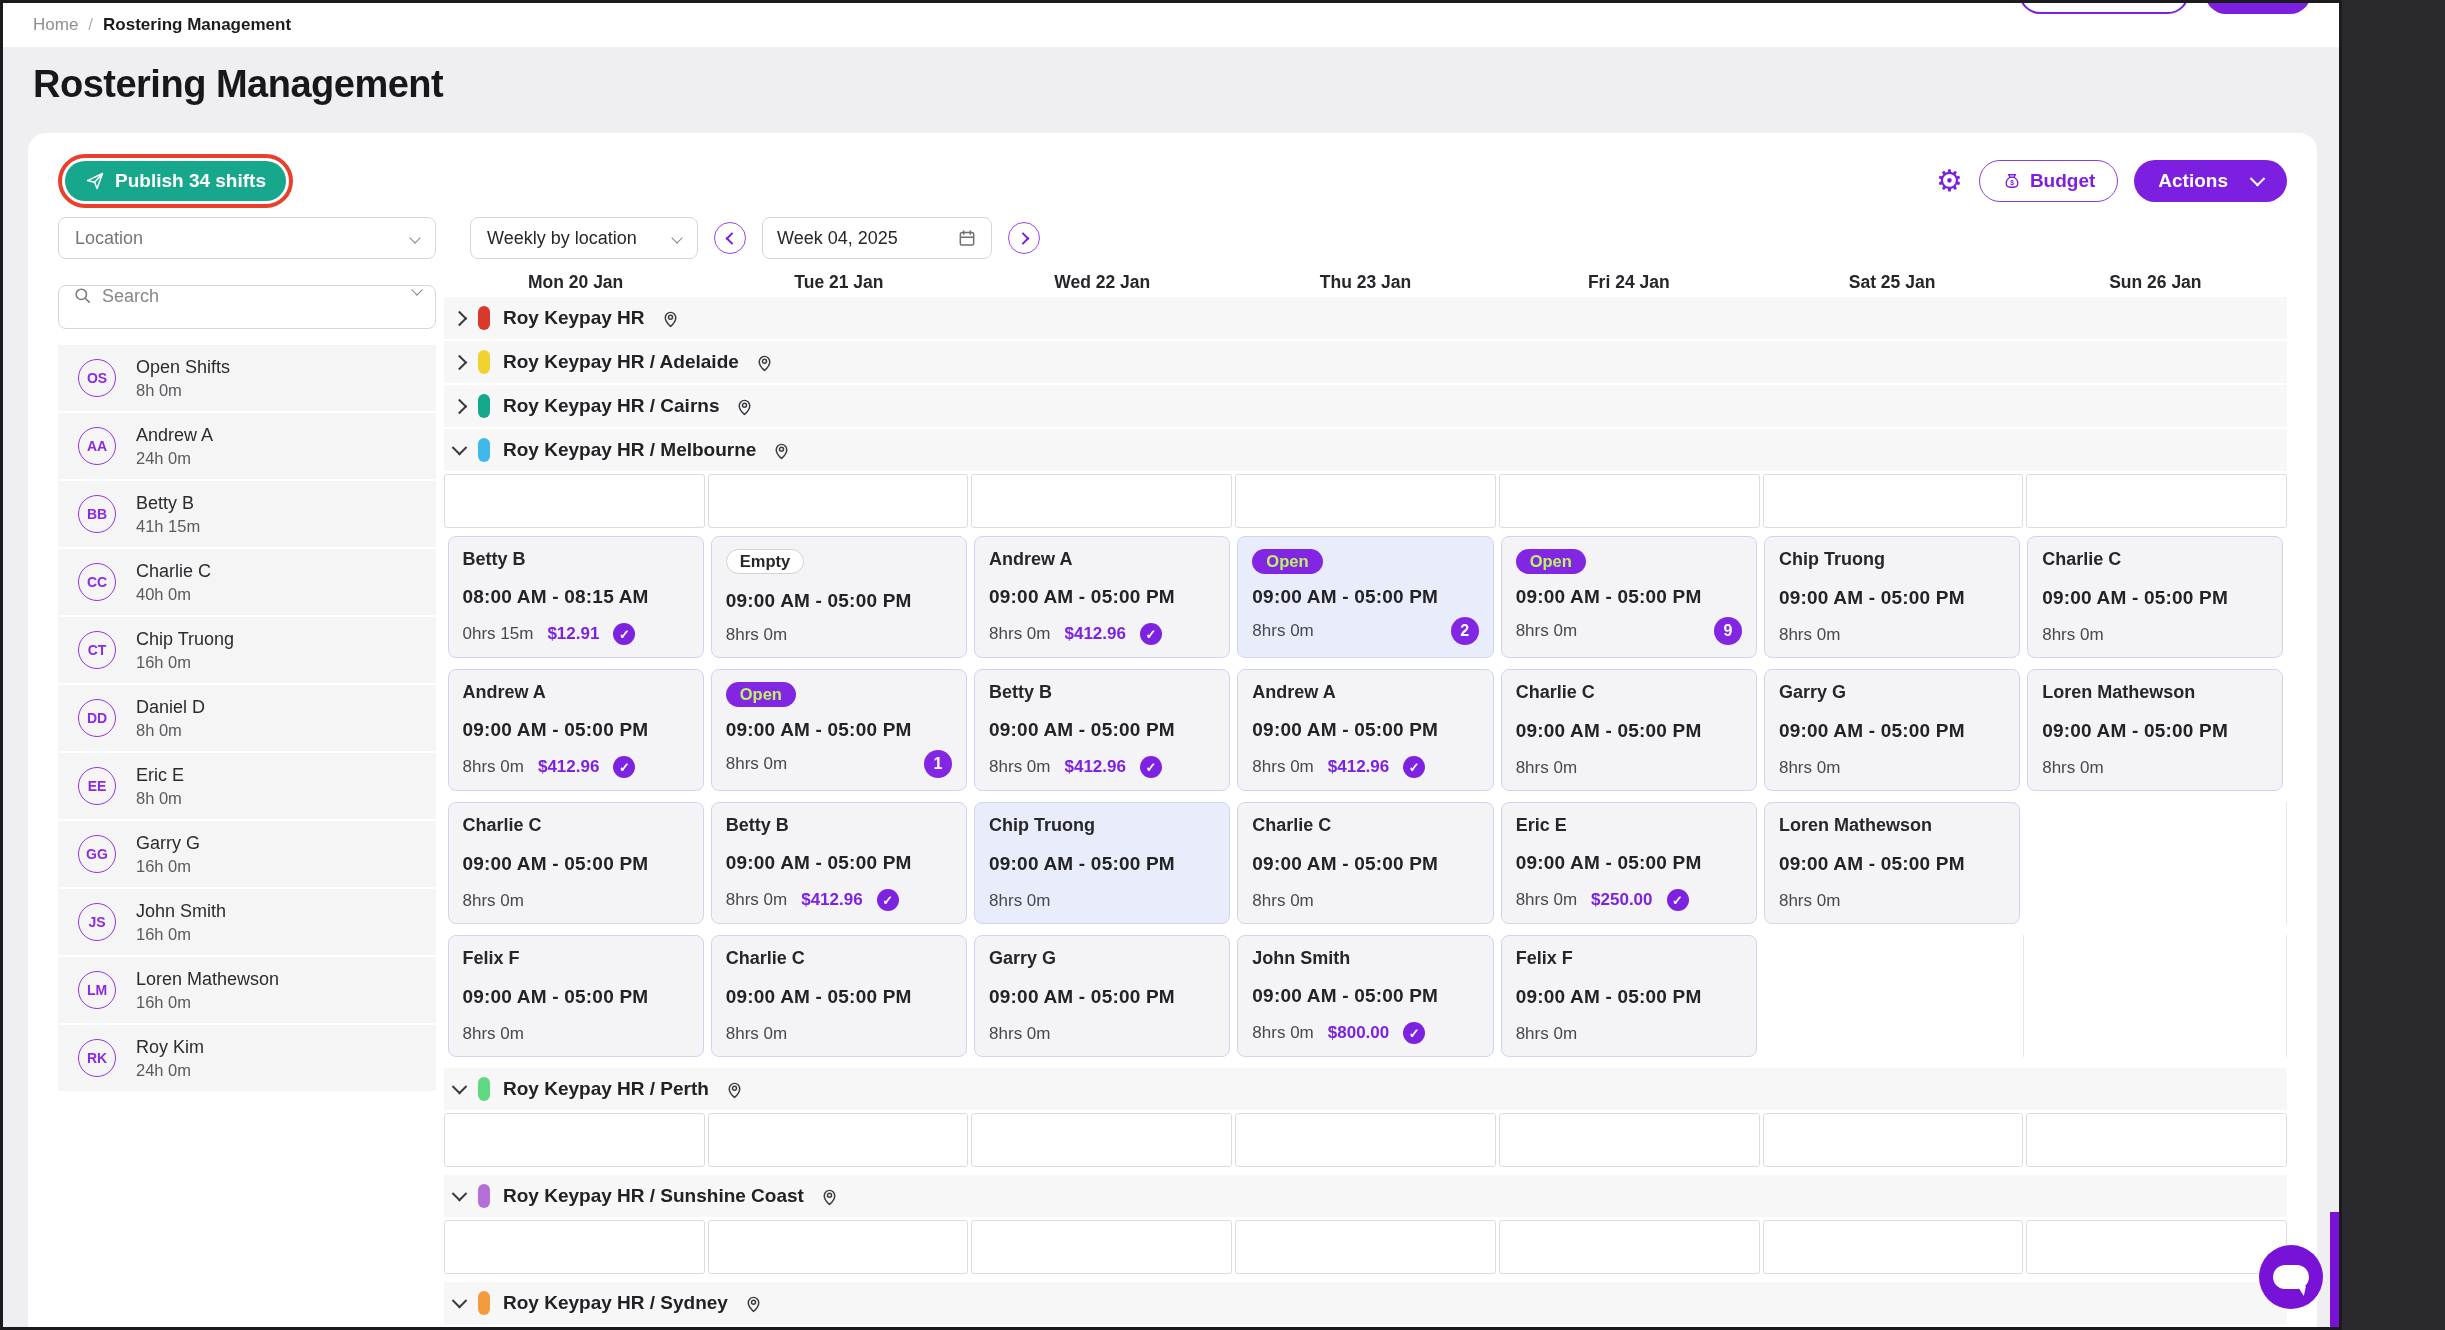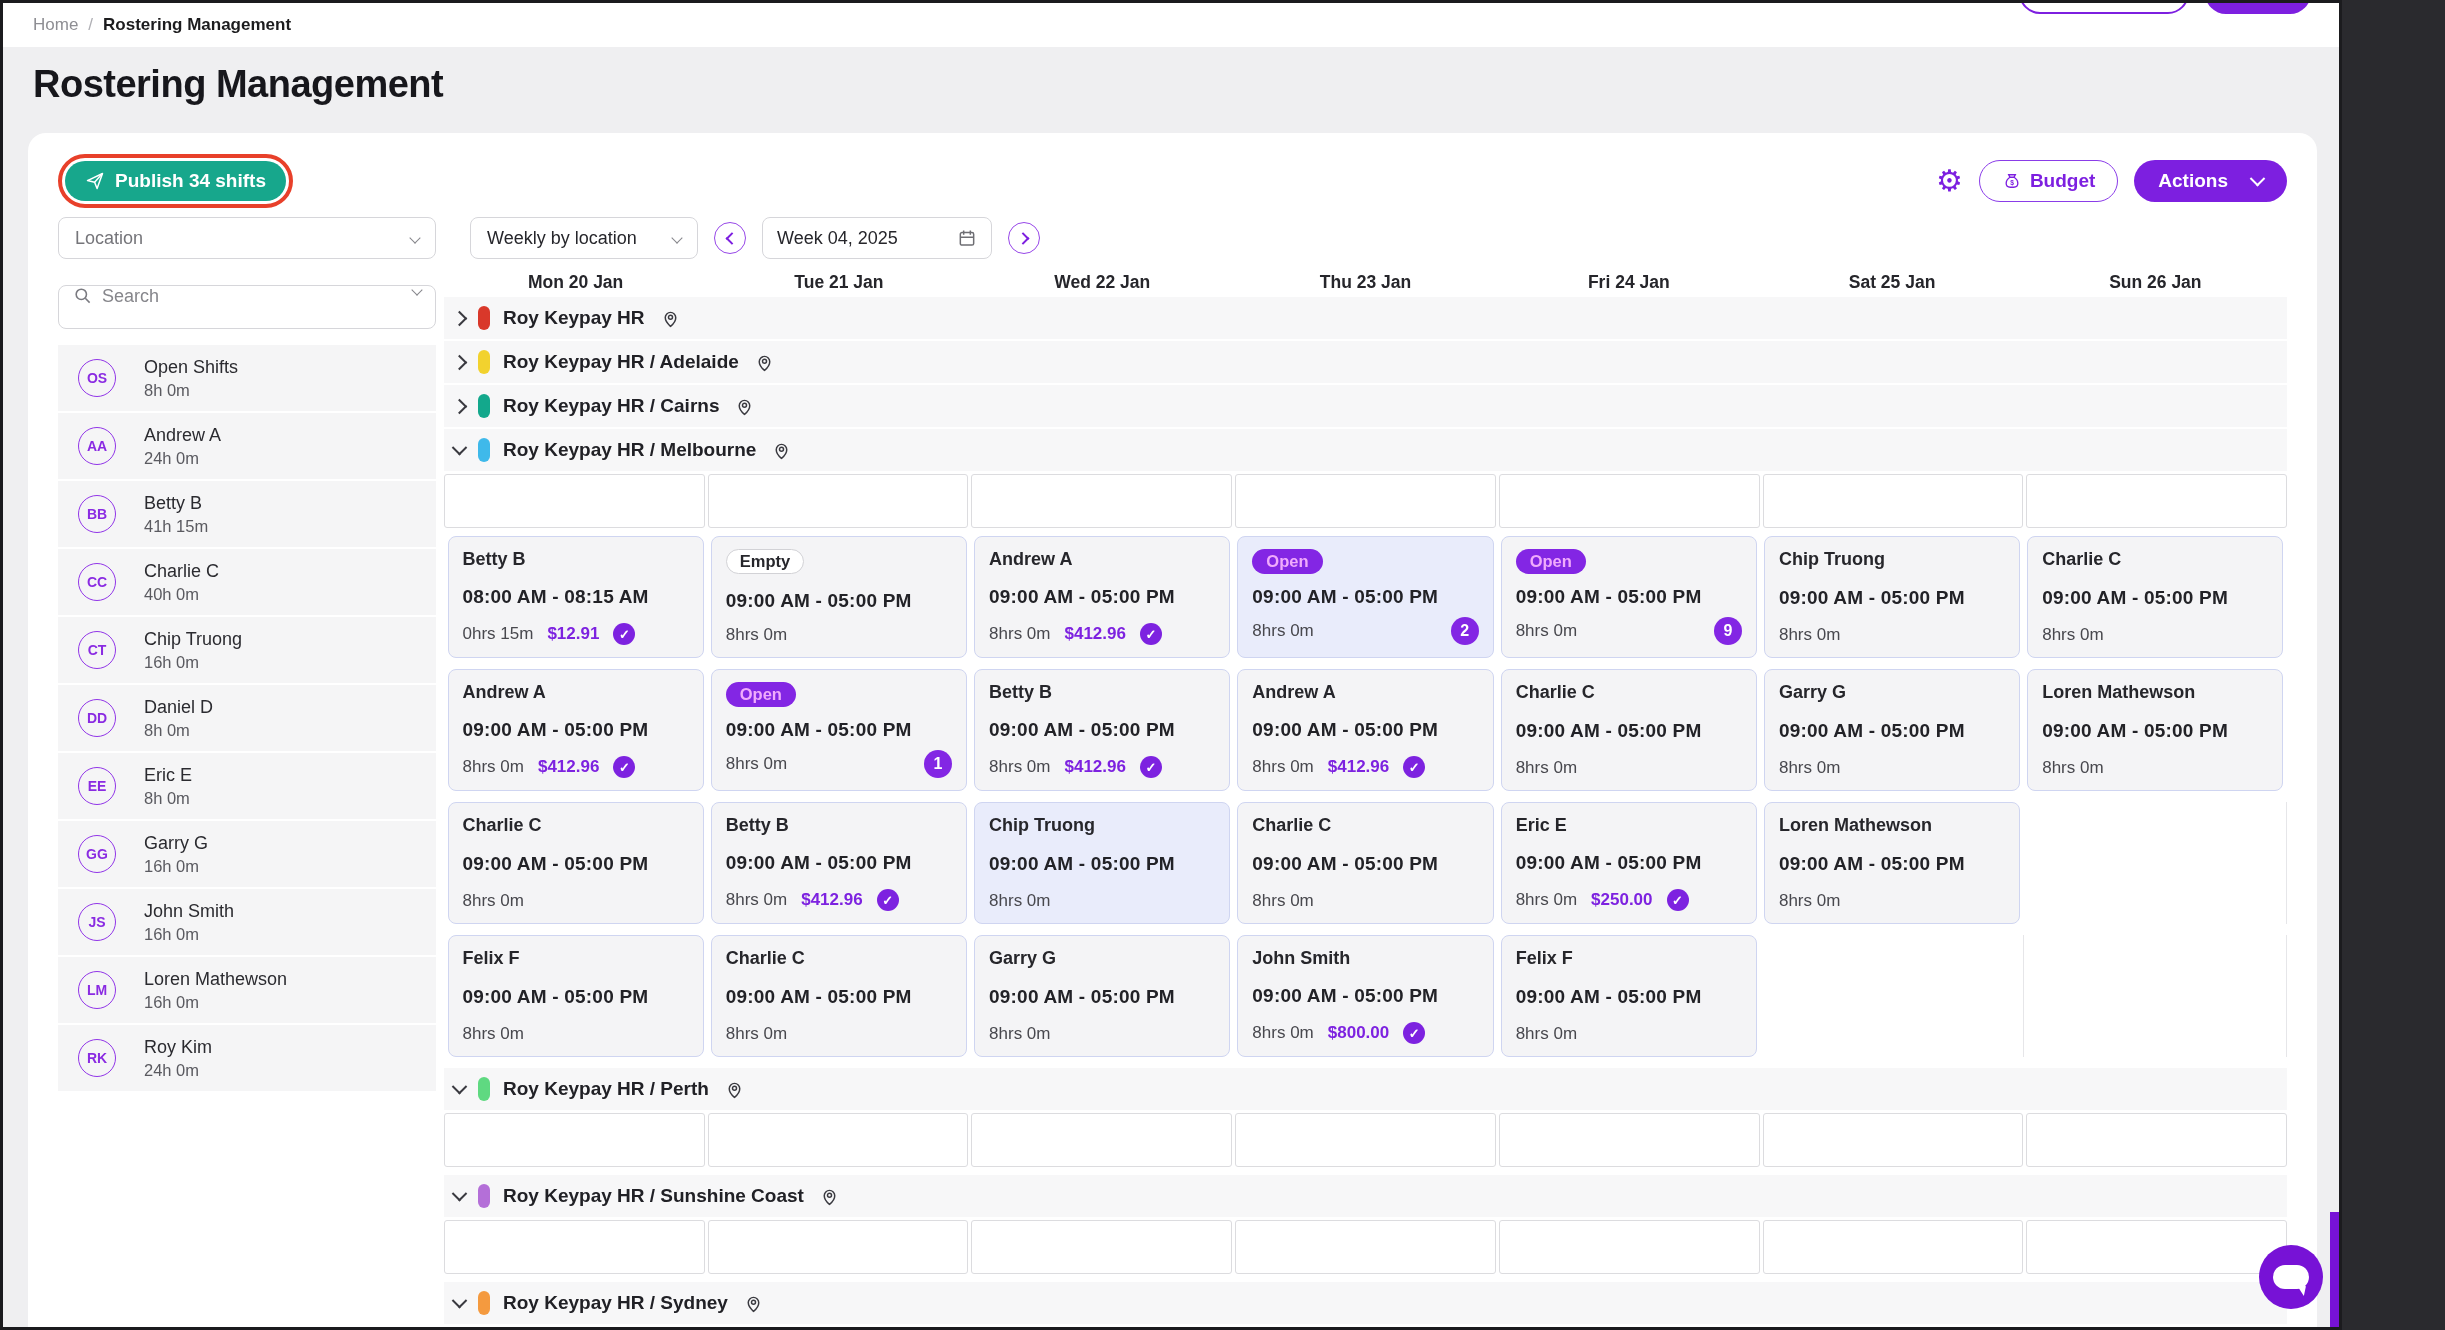--- a/index.html
+++ b/index.html
@@ -57,21 +57,21 @@
     border:1px solid #d6d6da; border-radius:8px; background:#fff; padding:0 14px; font-size:18px; color:#26262b; cursor:pointer; }
   .search-box{ display:flex; align-items:flex-start; height:44px; border:1px solid #d6d6da; border-radius:8px;
     background:#fff; padding:0 14px; margin-top:26px; gap:10px; }
   .search-box input{ border:none; outline:none; flex:1; font-size:18px; color:#26262b; font-family:inherit; min-width:0; }
   .search-box input::placeholder{ color:#86868b; }
   
   .day-headers{ display:grid; grid-template-columns:repeat(7,1fr); height:30px; margin-bottom:0; }
   .day-col{ text-align:center; font-size:17.5px; font-weight:700; color:#26262b; line-height:30px; }
   
   .people-list{ margin-top:16px; }
-  .person-row{ display:flex; align-items:center; gap:28px; background:#f5f5f6; height:66px; padding:0 20px; margin-bottom:2px; cursor:pointer; }
+  .person-row{ display:flex; align-items:center; gap:20px; background:#f5f5f6; height:66px; padding:0 20px; margin-bottom:2px; cursor:pointer; }
   .avatar{ width:38px; height:38px; border-radius:50%; border:1.5px solid #9135e8; color:#8a2be2;
     font-size:14px; font-weight:700; display:flex; align-items:center; justify-content:center; flex:none; background:#fff0; }
   .person-name{ font-size:18px; color:#2b2b30; }
   .person-hours{ font-size:16.5px; color:#5a5a60; margin-top:3px; }
   
   .group-header{ display:flex; align-items:center; gap:13px; background:#f7f7f8; height:42px; margin-bottom:2px; padding-left:10px; cursor:pointer; }
   .group-pill{ width:12px; height:24px; border-radius:6px; flex:none; }
   .group-label{ font-size:19px; font-weight:700; color:#212126; }
   .pin-icon{ display:inline-flex; margin-left:2px; }
   .empty-row{ display:grid; grid-template-columns:repeat(7,1fr); gap:3px; margin:3px 0 8px 0; }
@@ -86,21 +86,21 @@
   .card-time{ font-size:19px; font-weight:700; color:#222227; letter-spacing:0.2px; white-space:nowrap; }
   .card-meta{ display:flex; align-items:center; gap:14px; }
   .card-hours{ font-size:17px; color:#48484e; }
   .card-money{ font-size:17px; font-weight:700; color:#7d22e0; }
   .check{ width:22px; height:22px; border-radius:50%; background:#7d22e0; color:#fff; font-size:13px;
     display:inline-flex; align-items:center; justify-content:center; font-weight:700; }
   .count-badge{ width:28px; height:28px; border-radius:50%; background:#8326e4; color:#fff; font-size:16px;
     font-weight:700; display:inline-flex; align-items:center; justify-content:center; margin-left:auto; }
   .badge-wrap{ height:28px; }
   .badge{ display:inline-block; padding:3px 14px; border-radius:15px; font-size:16.5px; font-weight:700; }
-  .badge.open{ background:#8326e4; color:#f0abfc; }
+  .badge.open{ background:#8326e4; color:#bef264; }
   .badge.empty{ background:#fff; color:#26262b; border:1.5px solid #d2d2d6; padding:2px 13px; }
   
   .chat-fab{ position:absolute; right:16px; bottom:18px; width:64px; height:64px; border-radius:50%;
     background:#7712d6; cursor:pointer; z-index:5; }
   .chat-fab .bubble{ position:absolute; left:14px; top:20px; width:36px; height:24px; background:#fff; border-radius:12px; }
   .chat-fab .tail{ position:absolute; left:36px; top:40px; width:0; height:0;
     border-left:10px solid transparent; border-top:10px solid #fff; transform:rotate(12deg); }
   .edge-strip{ position:absolute; right:0; bottom:0; width:9px; height:115px; background:#7712d6; }
 </style>
 </head>

